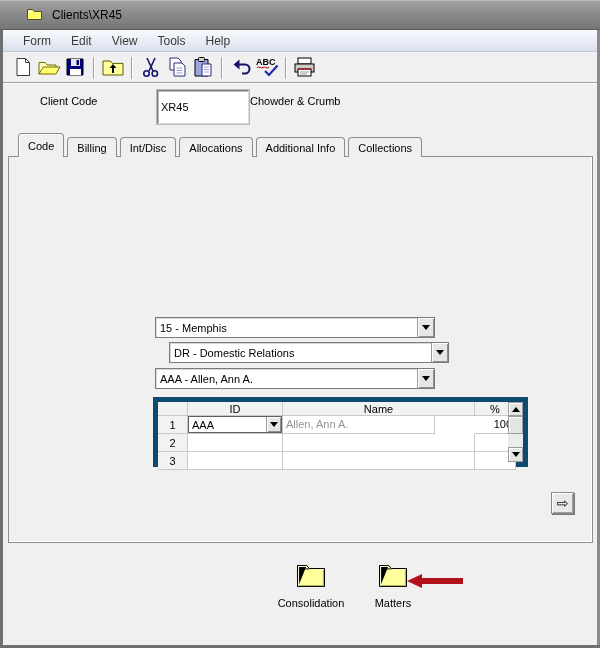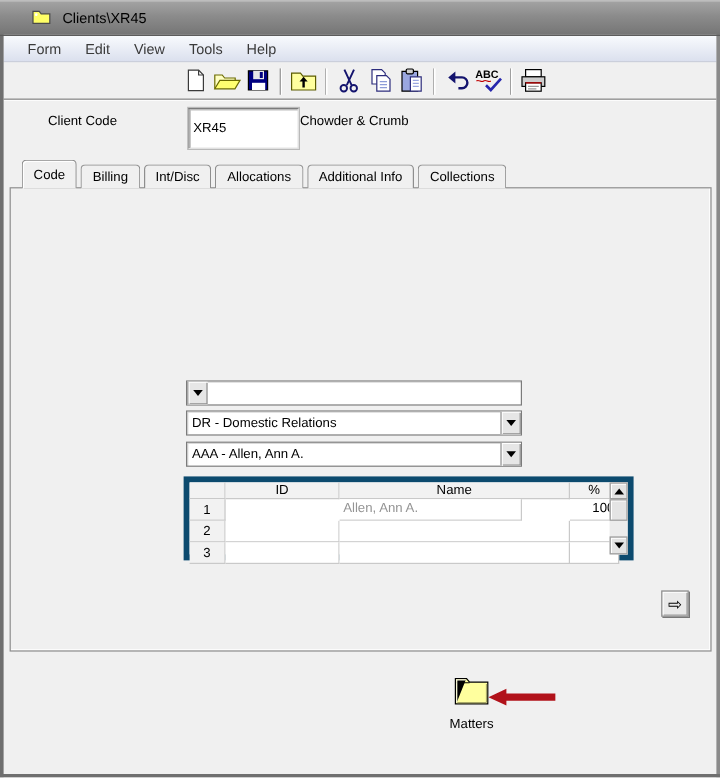--- a/index.html
+++ b/index.html
@@ -24,21 +24,21 @@
   .menubar {
     position:absolute; top:30px; left:3px; right:3px; height:22px;
     background:linear-gradient(#f8fafd, #dbe0ee);
     border-bottom:1px solid #c3c8d6;
     display:flex; align-items:center; padding-left:10px; z-index:10;
   }
   .menu-item { padding:3px 10px; color:#3a3a3a; font-size:12px; cursor:default; }
 
   .toolbar {
     position:absolute; top:52px; left:3px; right:3px; height:32px; background:#f0f0f0;
-    display:flex; align-items:center; padding-left:7px; z-index:10;justify-content:center;
+    display:flex; align-items:center; padding-left:7px; z-index:10;
   }
   .toolbar-edge { position:absolute; top:82px; left:3px; right:3px; height:2px;
     background:linear-gradient(#9f9f9f 50%, #ffffff 50%); z-index:10; }
   .tbtn { width:26px; height:26px; display:flex; align-items:center; justify-content:center; }
   .tsep { width:2px; height:22px; margin:0 5px; background:linear-gradient(90deg,#9f9f9f 50%,#ffffff 50%); }
 
   .flabel { position:absolute; left:30px; color:#000; white-space:nowrap; }
   .static-text { position:absolute; white-space:nowrap; }
 
   .txt {
@@ -280,27 +280,28 @@
   <input class="txt" style="left: 300px; top: 246px; width: 132px;" value="999-989-9899">
 
   <span class="flabel" style="top:274px;">Contact</span>
   <input class="txt" style="left: 155px; top: 271px; width: 277px;" value="Joe Chowder">
 
   <span class="flabel" style="top:297px;">Date Opened</span>
   <input class="txt" style="left: 155px; top: 294px; width: 130px;" value="07/21/2009">
 
   <span class="flabel" style="top:322px;">Office Code</span>
   <div class="combo" style="top:317px;">
+    <span class="val">15 - Memphis</span>
     <span class="dd-btn">
         <span class="tri-down"></span>
       </span>
   </div>
 
   <span class="flabel" style="top:347px;">Practice Class</span>
-  <div class="combo" style="top:342px;">
+  <div class="combo" style="top:342px;margin-left:14px;">
     <span class="val">DR - Domestic Relations</span>
     <span class="dd-btn">
         <span class="tri-down"></span>
       </span>
   </div>
 
   <span class="flabel" style="top:373px;">Billing Timekeeper</span>
   <div class="combo" style="top:368px;">
     <span class="val">AAA - Allen, Ann A.</span>
     <span class="dd-btn">
@@ -311,20 +312,28 @@
   <span class="flabel" style="top:400px;">Orig. Timekeeper</span>
 
   <div class="grid">
 
     <div class="gcell ghead" style="left:0; top:0; width:30px; height:14px;"></div>
     <div class="gcell ghead" style="left:30px; top:0; width:95px; height:14px;">ID</div>
     <div class="gcell ghead" style="left:125px; top:0; width:192px; height:14px;">Name</div>
     <div class="gcell ghead" style="left:317px; top:0; width:41px; height:14px;">%</div>
 
     <div class="gcell grownum" style="left:0; top:14px; width:30px; height:18px;">1</div>
+    <div class="gcell" style="left:30px; top:14px; width:95px; height:18px;">
+      <div class="cell-combo">
+        <span class="val">AAA</span>
+        <span class="dd-btn" style="width:15px;">
+            <span class="tri-down"></span>
+          </span>
+      </div>
+    </div>
     <div class="gcell gdata gname" style="left:125px; top:14px; width:152px; height:18px;">Allen, Ann A.</div>
     <div class="gcell gdata gpct" style="left:317px; top:14px; width:41px; height:18px;">100</div>
 
     <div class="gcell grownum" style="left:0; top:32px; width:30px; height:18px;">2</div>
     <div class="gcell gdata" style="left:30px; top:32px; width:95px; height:18px;"></div>
     <div class="gcell gdata" style="left:125px; top:32px; width:192px; height:18px;"></div>
     <div class="gcell gdata" style="left:317px; top:32px; width:41px; height:18px;"></div>
 
     <div class="gcell grownum" style="left:0; top:50px; width:30px; height:18px;">3</div>
     <div class="gcell gdata" style="left:30px; top:50px; width:95px; height:18px;"></div>
@@ -337,20 +346,31 @@
         </div>
       <div class="sb-thumb" style="top:14px; height:18px;"></div>
       <div class="sb-btn" style="bottom:0; height:15px;">
           <span class="tri-down"></span>
         </div>
     </div>
   </div>
 
   <div class="next-btn">⇨</div>
 
+  <div class="shortcut" style="left:265px;">
+    <span>
+      <svg width="34" height="30" viewBox="0 0 34 30">
+          <path d="M3.5 26.5v-21h9.3l2.5 3h15.2v18z" fill="#ffff9e" stroke="#000"></path>
+          <path d="M3.5 8.9h11.8" stroke="#000" stroke-width="0.9"></path>
+          <path d="M29.4 10v15.5M5 25.6h24.4" stroke="#a8a868"></path>
+          <path d="M4.6 25.5v-19h7.6" stroke="#ffffe2"></path>
+        </svg>
+    </span>
+    <span class="lbl">Consolidation</span>
+  </div>
   <div class="shortcut" style="left:347px;">
     <span>
       <svg width="34" height="30" viewBox="0 0 34 30">
           <path d="M3.5 26.5v-21h9.3l2.5 3h15.2v18z" fill="#ffff9e" stroke="#000"></path>
           <path d="M3.5 8.9h11.8" stroke="#000" stroke-width="0.9"></path>
           <path d="M29.4 10v15.5M5 25.6h24.4" stroke="#a8a868"></path>
           <path d="M4.6 25.5v-19h7.6" stroke="#ffffe2"></path>
         </svg>
     </span>
     <span class="lbl">Matters</span>

